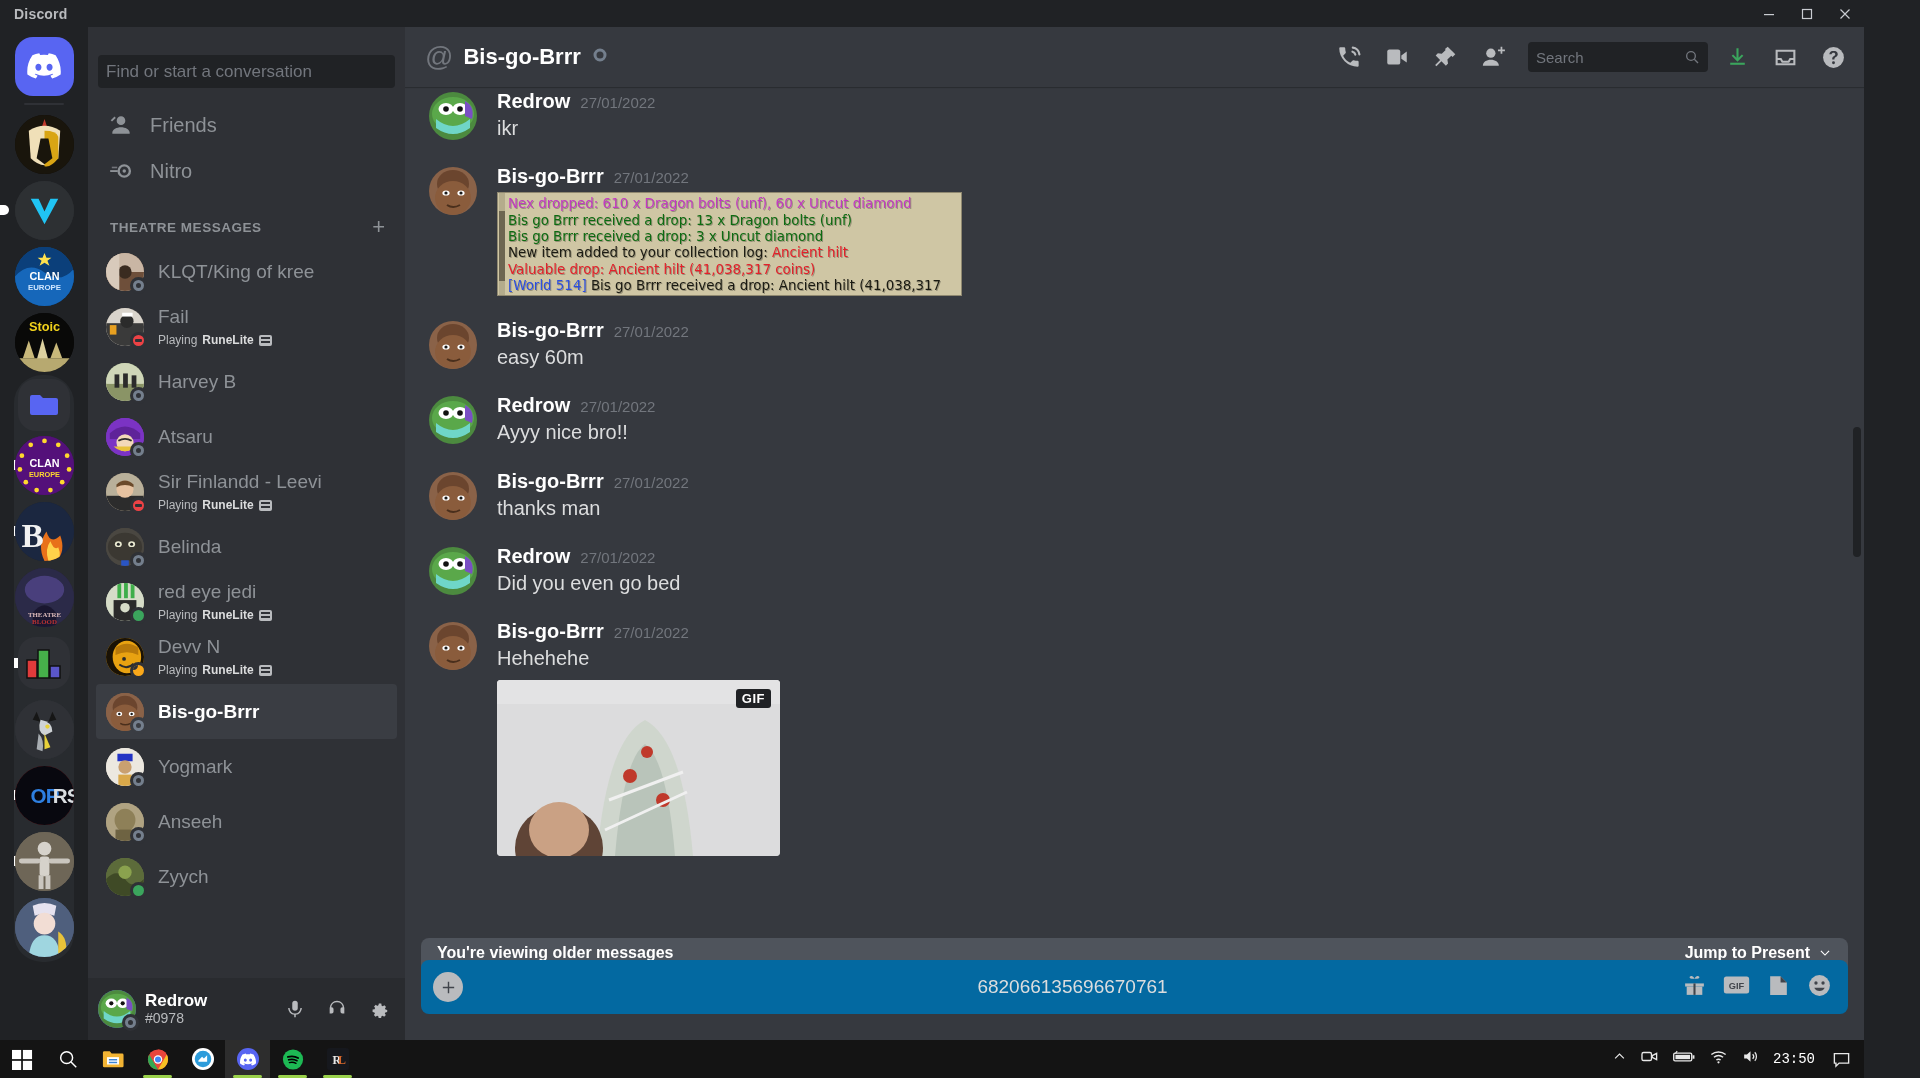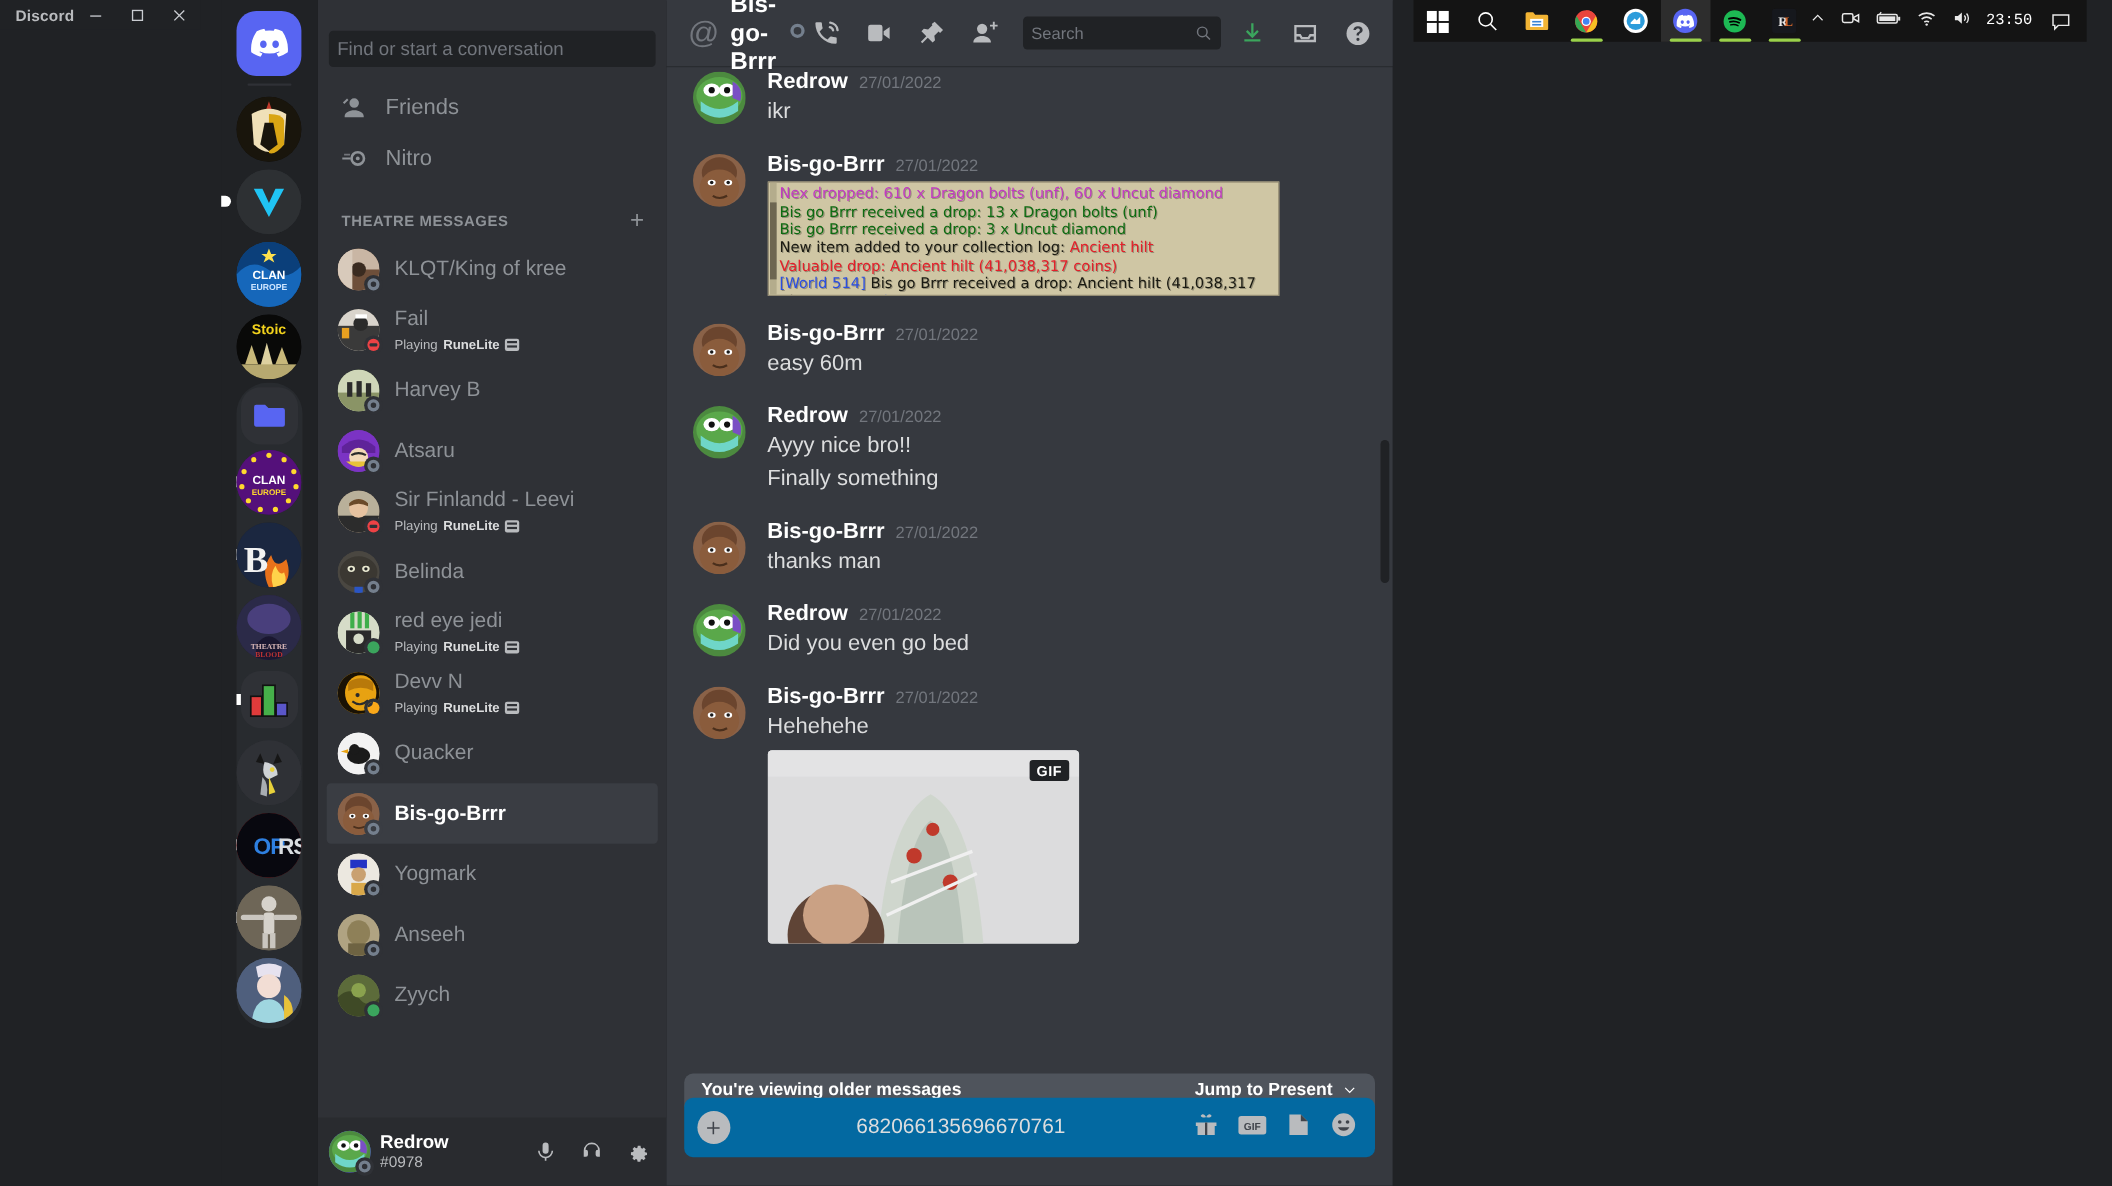--- a/index.html
+++ b/index.html
@@ -2,21 +2,21 @@
 <html><head>
 <meta charset="utf-8">
 <style>
   * { box-sizing: border-box; margin: 0; padding: 0; }
   html, body {
     width: 1920px; height: 1078px;
     background: #202225;
     font-family: "Liberation Sans", sans-serif;
     overflow: hidden;
   }
-  .app { position: relative; width: 1716px; height: 1078px; display: flex; flex-direction: row; gap: 19px; }
+  .app { position: relative; width: 1864px; height: 1078px; display: flex; flex-direction: column; }
 
   
   .titlebar {
     height: 27px; background: #202225; display: flex; align-items: center;
     flex: 0 0 27px; position: relative;
   }
   .titlebar-label {
     color: #b9bbbe; font-size: 14px; font-weight: bold; margin-left: 14px;
     letter-spacing: .2px;
   }
@@ -615,38 +615,20 @@
             </div>
             <div class="dm-text">
               <div class="dm-name">Devv N</div>
               <div class="dm-sub">
                 <span>Playing </span>
                 <b>RuneLite</b>
                 <span class="game-ico"></span>
               </div>
             </div>
           </div>
-          <div class="dm-item">
-            <div class="av-wrap">
-              <div class="avatar" style="background: rgb(232, 232, 232);">
-                <svg class="art" viewBox="0 0 40 40">
-                  <rect width="40" height="40" fill="#f2f2f2"></rect>
-                  <ellipse cx="20" cy="22" rx="11" ry="8" fill="#1a1a1a"></ellipse>
-                  <circle cx="16" cy="16" r="5" fill="#1a1a1a"></circle>
-                  <path d="M10 16 L3 18 L10 20Z" fill="#e8a211"></path>
-                </svg>
-              </div>
-              <div class="status-dot">
-                <span class="st-offline"></span>
-              </div>
-            </div>
-            <div class="dm-text">
-              <div class="dm-name">Quacker</div>
-            </div>
-          </div>
           <div class="dm-item active">
             <div class="av-wrap">
               <div class="avatar" style="background: rgb(138, 98, 72);">
                 <svg class="art" viewBox="0 0 40 40">
                   <rect width="40" height="40" fill="#8a6248"></rect>
                   <ellipse cx="20" cy="15" rx="13" ry="12" fill="#6b452e"></ellipse>
                   <ellipse cx="20" cy="26" rx="15" ry="14" fill="#8a5c3c"></ellipse>
                   <ellipse cx="14" cy="22" rx="3" ry="2.2" fill="#fff"></ellipse>
                   <ellipse cx="27" cy="22" rx="3" ry="2.2" fill="#fff"></ellipse>
                   <circle cx="14" cy="22" r="1.3" fill="#1a1a1a"></circle>
@@ -910,21 +892,20 @@
                 <path d="M7 27 Q24 41 41 27 L41 36 Q24 48 7 36Z" fill="#6fd6c8"></path>
                 <path d="M36 9 Q46 14 43 27 L36 24Z" fill="#7a4fc4"></path>
               </svg>
             </div>
             <div class="msg-body">
               <div class="msg-head">
                 <span class="msg-author">Redrow</span>
                 <span class="msg-time">27/01/2022</span>
               </div>
               <div class="msg-line">Ayyy nice bro!!</div>
-              <div class="msg-line">Finally something</div>
             </div>
           </div>
           <div class="msg">
             <div class="msg-av">
               <svg class="art" viewBox="0 0 48 48">
                 <rect width="48" height="48" fill="#8a6248"></rect>
                 <ellipse cx="24" cy="17" rx="16" ry="14" fill="#6b452e"></ellipse>
                 <ellipse cx="24" cy="31" rx="18" ry="17" fill="#8a5c3c"></ellipse>
                 <ellipse cx="17" cy="26" rx="3.6" ry="2.6" fill="#fff"></ellipse>
                 <ellipse cx="32" cy="26" rx="3.6" ry="2.6" fill="#fff"></ellipse>

